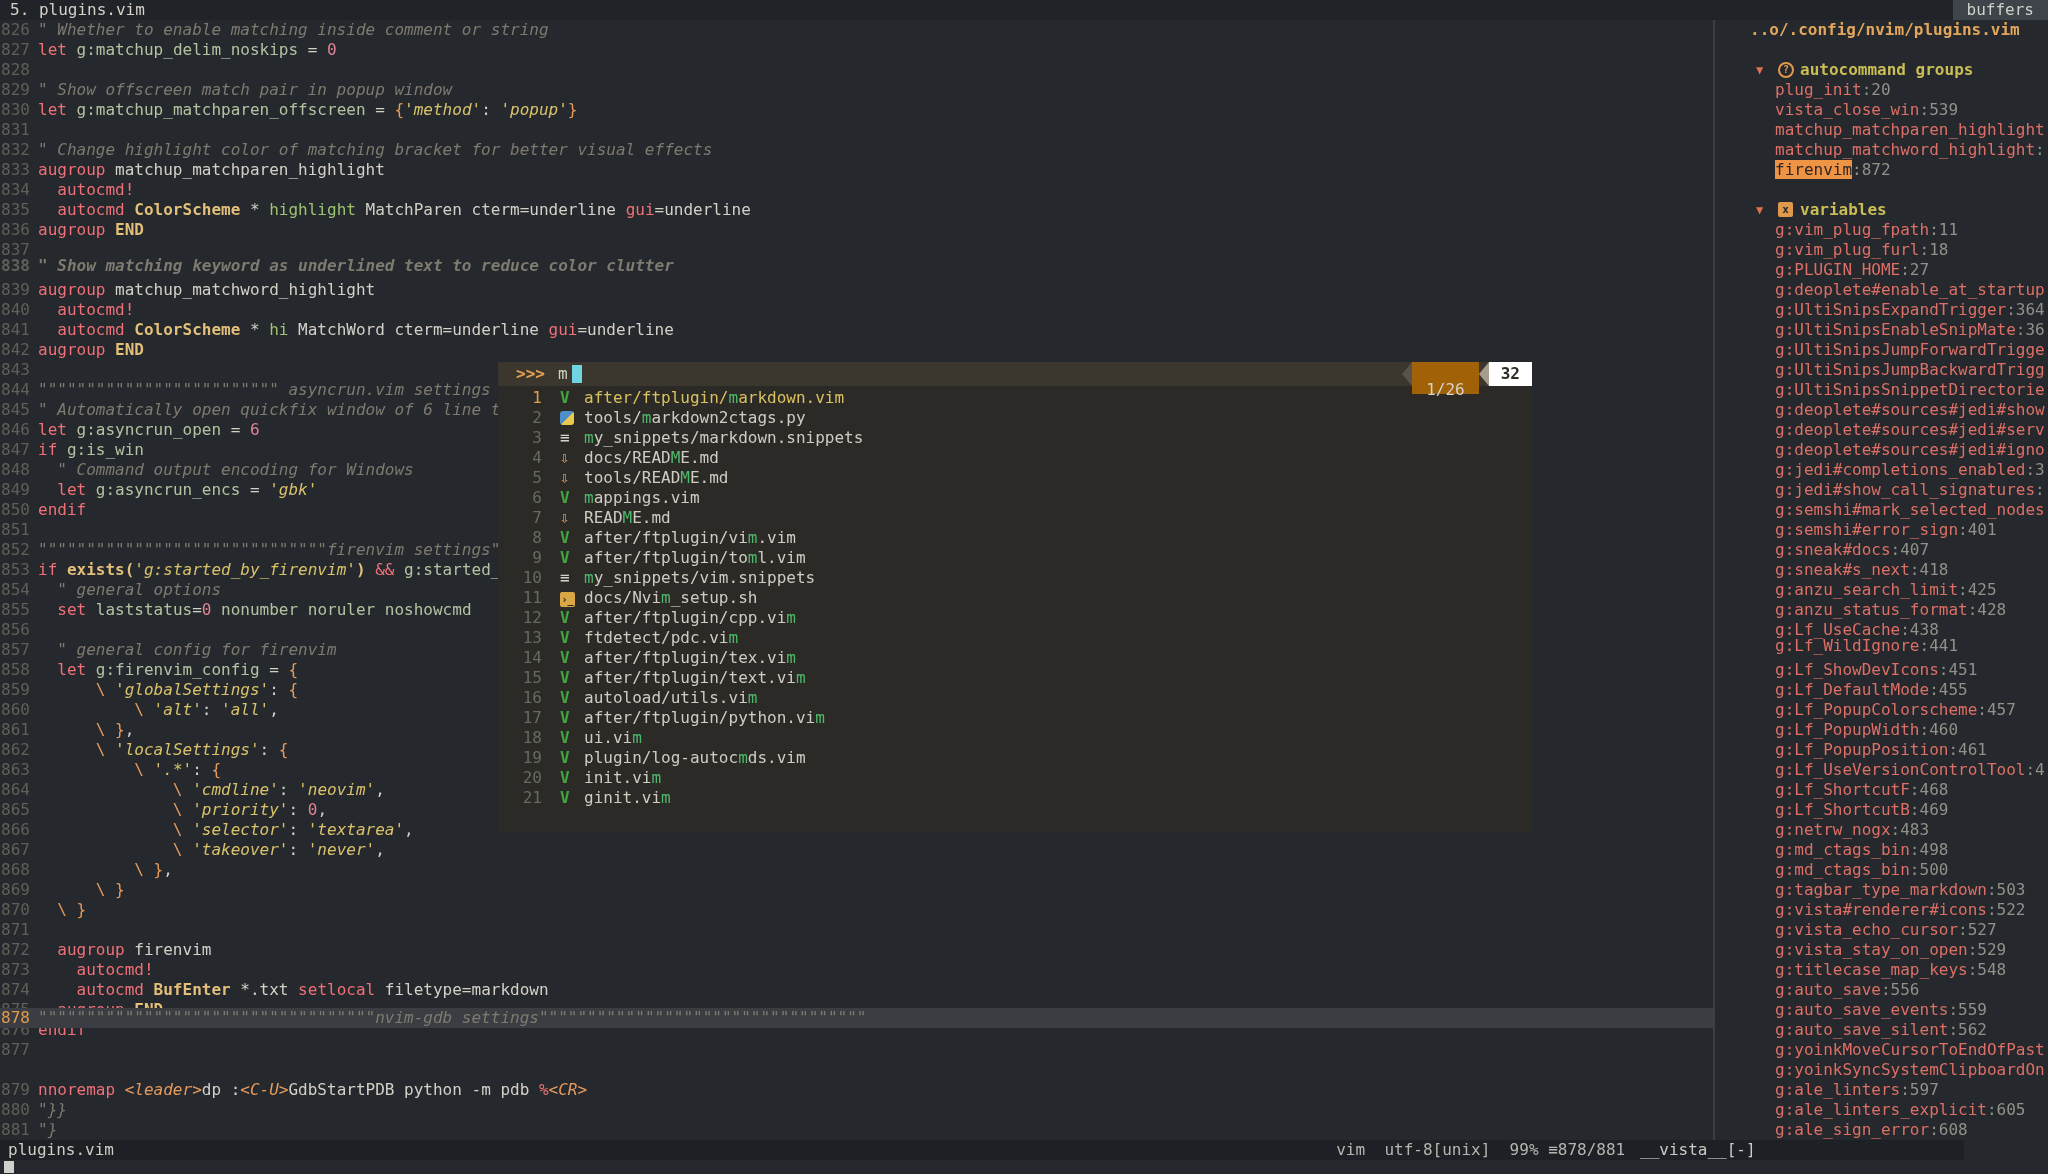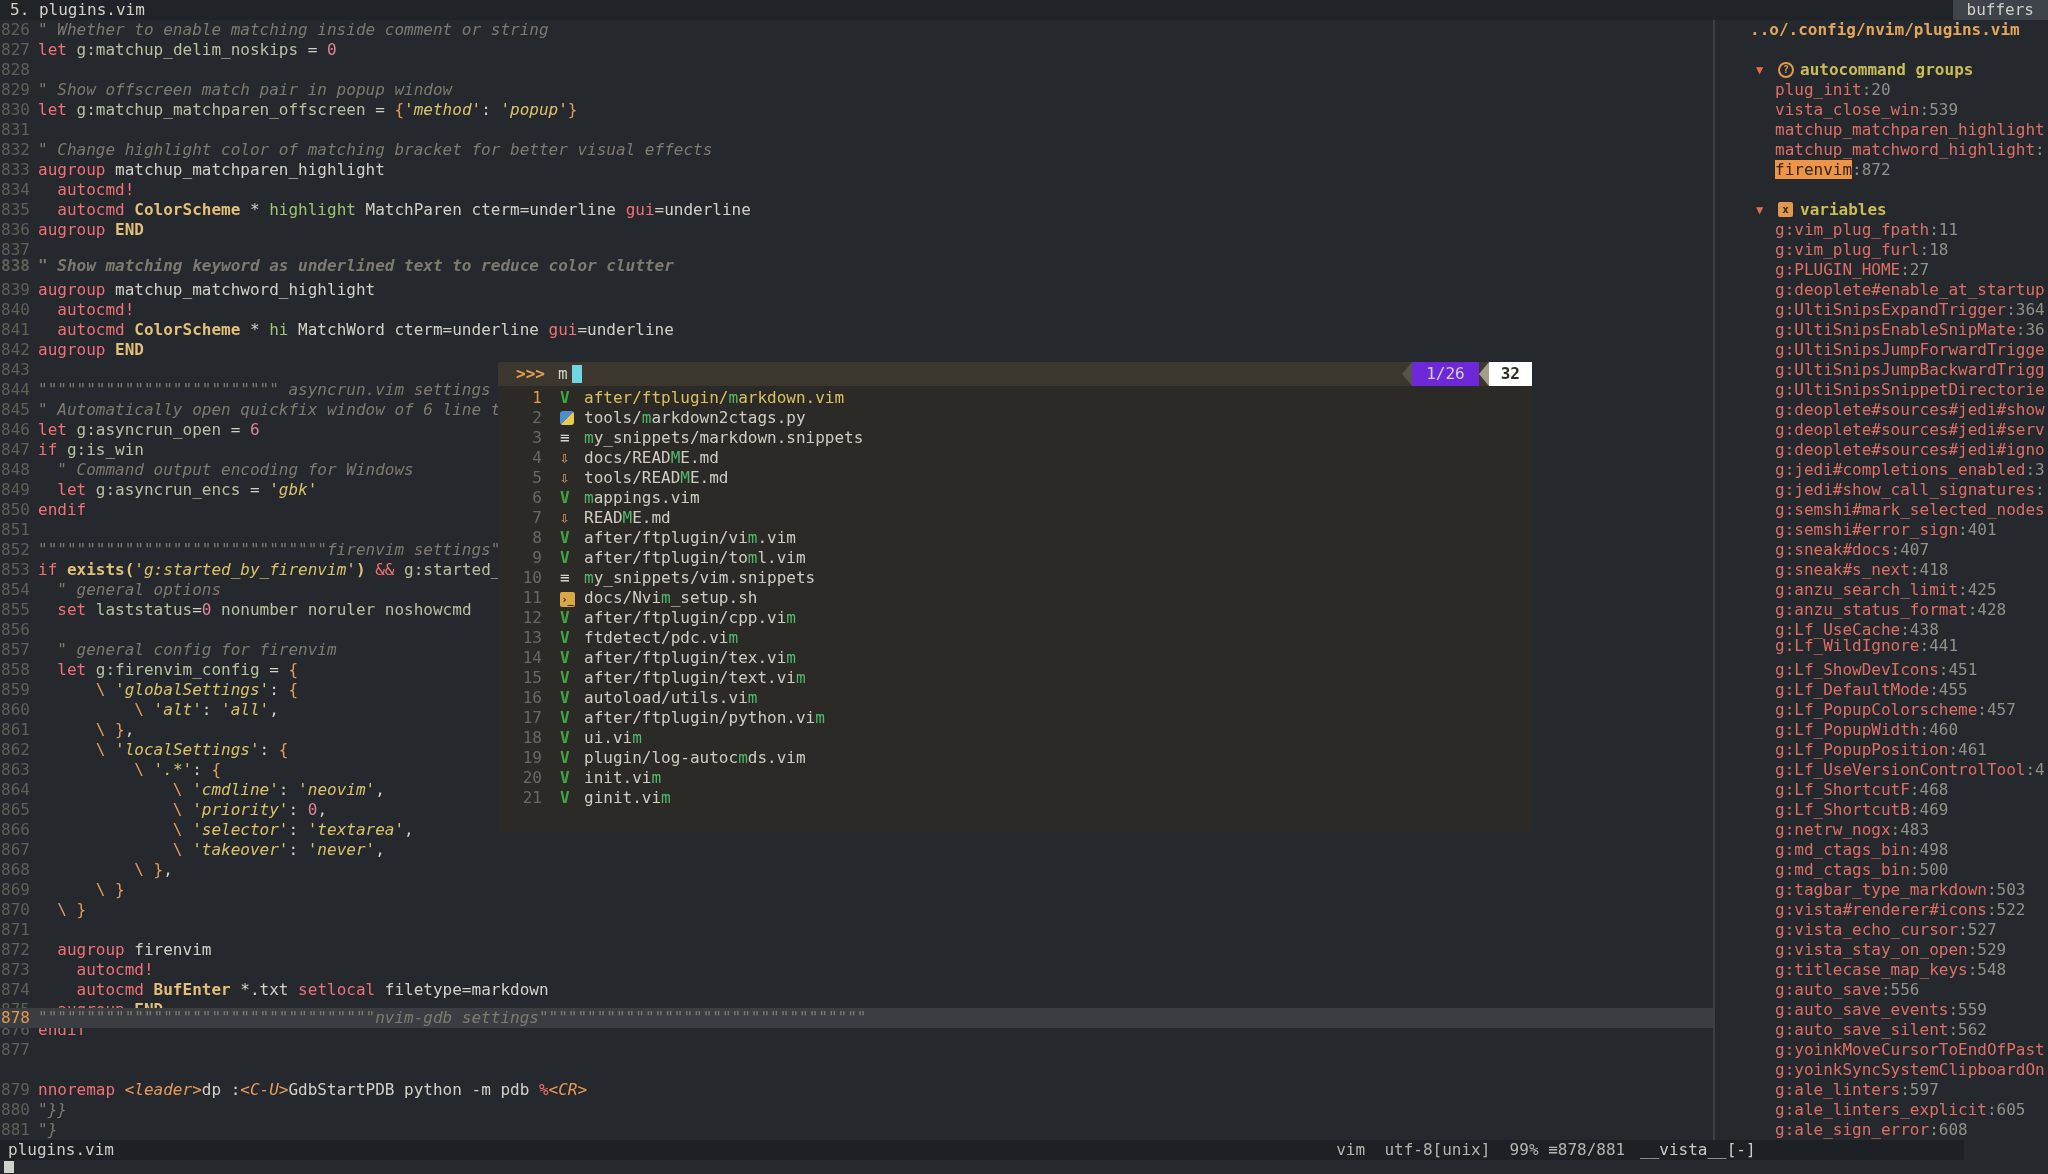--- a/index.html
+++ b/index.html
@@ -30,21 +30,21 @@
   
   #vsep{position:absolute;left:1713px;top:20px;width:2px;height:1120px;background:#3c4043}
   
   #popup{position:absolute;left:498px;top:362px;width:1034px;height:470px;background:#2c2a27;z-index:6}
   #p-input{position:absolute;left:0;top:0;right:0;height:24px;background:#3b372f}
   #p-prompt{position:absolute;left:18px;top:0;height:24px;line-height:24px;color:#e0a050;font-weight:bold}
   #p-query{position:absolute;left:60px;top:0;height:24px;line-height:24px;color:#ced1bf}
   #p-cursor{position:absolute;left:74px;top:3px;width:10px;height:18px;background:#70d5e2}
   #p-counts{position:absolute;right:0;top:0;height:24px;display:flex;align-items:stretch}
   .tri-l{width:0;height:0;border-top:12px solid transparent;border-bottom:12px solid transparent}
-  #p-pos{background:#6d28d9;color:#d6d3c9;line-height:24px;padding:0 14px}
+  #p-pos{background:#a16207;color:#d6d3c9;line-height:24px;padding:16px 14px}
   #p-total{background:#ffffff;color:#2b2e24;font-weight:bold;line-height:24px;padding:0 12px}
   #p-items{position:absolute;left:0;top:26px;right:0}
   .p-row{position:absolute;left:0;height:20px;line-height:20px;white-space:pre;width:1034px}
   .pi-num{position:absolute;left:6px;width:38px;text-align:right;color:#666b61}
   .p-row.sel .pi-num{color:#e0a050}
   .pi-ico{position:absolute;left:62px;width:20px;top:0;height:20px}
   .pi-txt{position:absolute;left:86px;color:#cfccc2}
   .p-row.sel .pi-txt{color:#d9c15e}
   .pi-m{color:#4eb96a}
   .ico-vim{color:#3fa63f;font-weight:bold}

